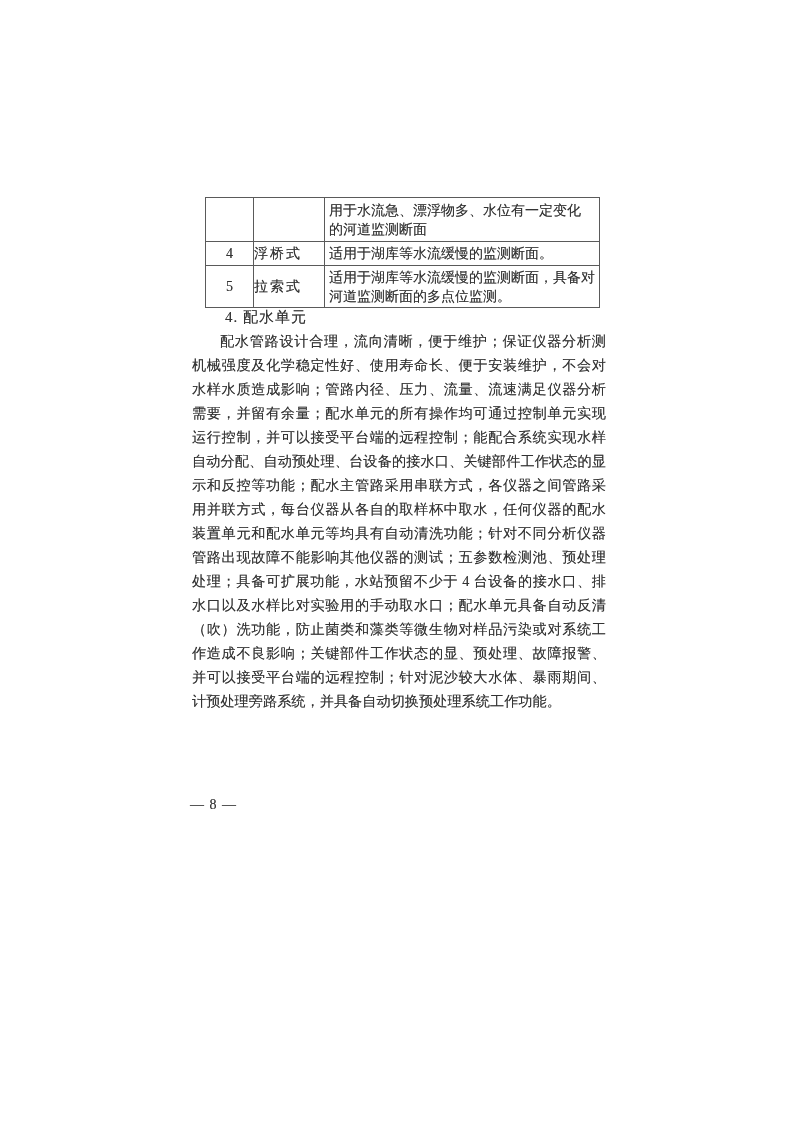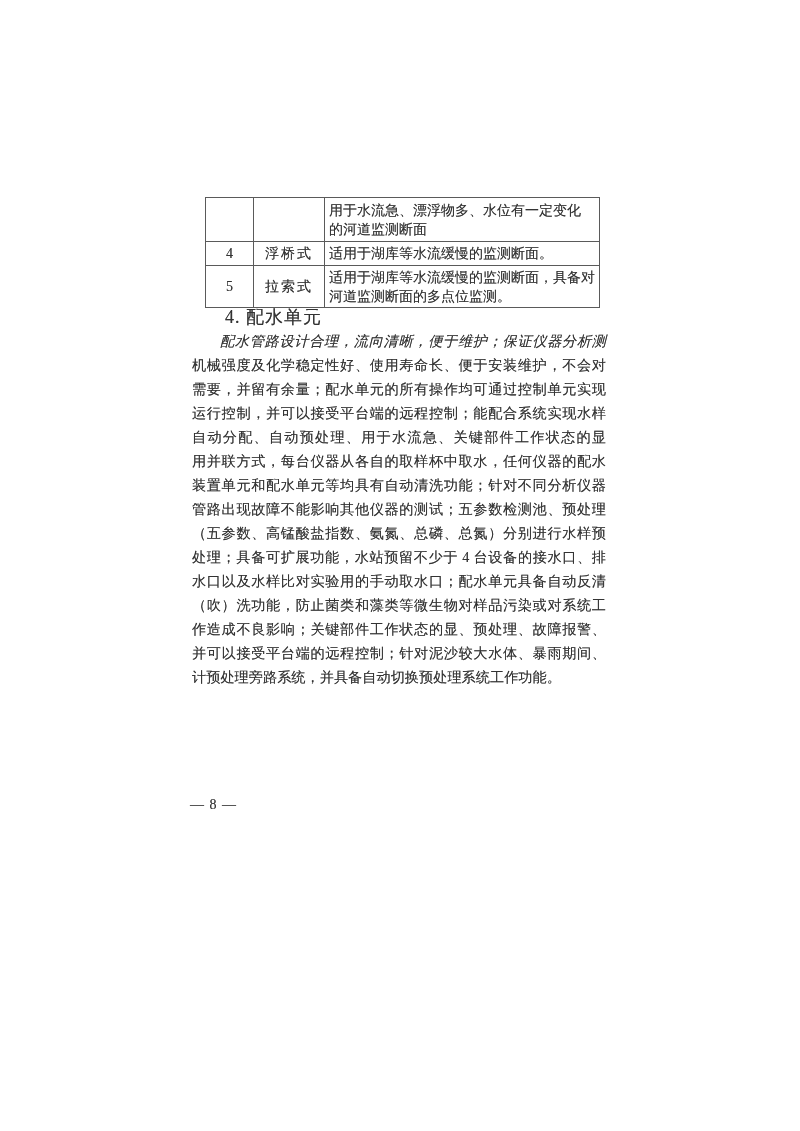--- a/index.html
+++ b/index.html
@@ -21,40 +21,40 @@
   }
   .tbl td{
     border:1px solid var(--line,#5a5a5a);
     vertical-align:middle;padding:0;line-height:19px;
     text-shadow:0 0 .4px rgba(40,40,40,.55);
   }
   .tbl tr.r0{height:44px;}
   .tbl tr.r1{height:24px;}
   .tbl tr.r2{height:42px;}
   td.c-index{text-align:center;}
-  td.c-type{text-align:center;letter-spacing:2px;}
+  td.c-type{text-align:left;letter-spacing:2px;}
   td.c-desc{text-align:left;padding:1px 4px;white-space:pre-line;}
 
   .heading{
     position:absolute;left:192px;top:306px;width:414px;
     padding-left:33px;box-sizing:border-box;
-    font-size:18px;line-height:22px;letter-spacing:1px;
+    font-size:15px;line-height:22px;letter-spacing:1px;
     text-shadow:0 0 .4px rgba(40,40,40,.55);
   }
 
   .para{
     position:absolute;left:192px;top:329px;width:414px;
     font-size:14.2px;
   }
   .pline{
     line-height:24px;height:24px;
     text-align:justify;text-align-last:justify;
     text-shadow:0 0 .4px rgba(40,40,40,.55);
   }
-  .pline.first{text-indent:28px;font-style:italic;}
+  .pline.first{text-indent:28px;}
   .pline.last{text-align-last:left;}
 
   .pageno{
     position:absolute;left:190px;top:796px;
     font-size:14px;line-height:18px;letter-spacing:1px;
     color:var(--ink,#333333);
     text-shadow:0 0 .4px rgba(40,40,40,.45);
   }
 </style>
 </head>
@@ -87,27 +87,28 @@
 河道监测断面的多点位监测。</td>
         </tr>
       </tbody>
   </table>
 
   <div class="heading">4. 配水单元</div>
 
   <div class="para" id="para">
       <div class="pline first">配水管路设计合理，流向清晰，便于维护；保证仪器分析测</div>
       <div class="pline">机械强度及化学稳定性好、使用寿命长、便于安装维护，不会对</div>
+      <div class="pline">水样水质造成影响；管路内径、压力、流量、流速满足仪器分析</div>
       <div class="pline">需要，并留有余量；配水单元的所有操作均可通过控制单元实现</div>
       <div class="pline">运行控制，并可以接受平台端的远程控制；能配合系统实现水样</div>
-      <div class="pline">自动分配、自动预处理、用于水流急、关键部件工作状态的显</div>
+      <div class="pline">自动分配、自动预处理、台设备的接水口、关键部件工作状态的显</div>
+      <div class="pline">示和反控等功能；配水主管路采用串联方式，各仪器之间管路采</div>
       <div class="pline">用并联方式，每台仪器从各自的取样杯中取水，任何仪器的配水</div>
       <div class="pline">装置单元和配水单元等均具有自动清洗功能；针对不同分析仪器</div>
       <div class="pline">管路出现故障不能影响其他仪器的测试；五参数检测池、预处理</div>
-      <div class="pline">（五参数、高锰酸盐指数、氨氮、总磷、总氮）分别进行水样预</div>
       <div class="pline">处理；具备可扩展功能，水站预留不少于 4 台设备的接水口、排</div>
       <div class="pline">水口以及水样比对实验用的手动取水口；配水单元具备自动反清</div>
       <div class="pline">（吹）洗功能，防止菌类和藻类等微生物对样品污染或对系统工</div>
       <div class="pline">作造成不良影响；关键部件工作状态的显、预处理、故障报警、</div>
       <div class="pline">并可以接受平台端的远程控制；针对泥沙较大水体、暴雨期间、</div>
       <div class="pline last">计预处理旁路系统，并具备自动切换预处理系统工作功能。</div>
     </div>
 
   <div class="pageno">— 8 —</div>
 

